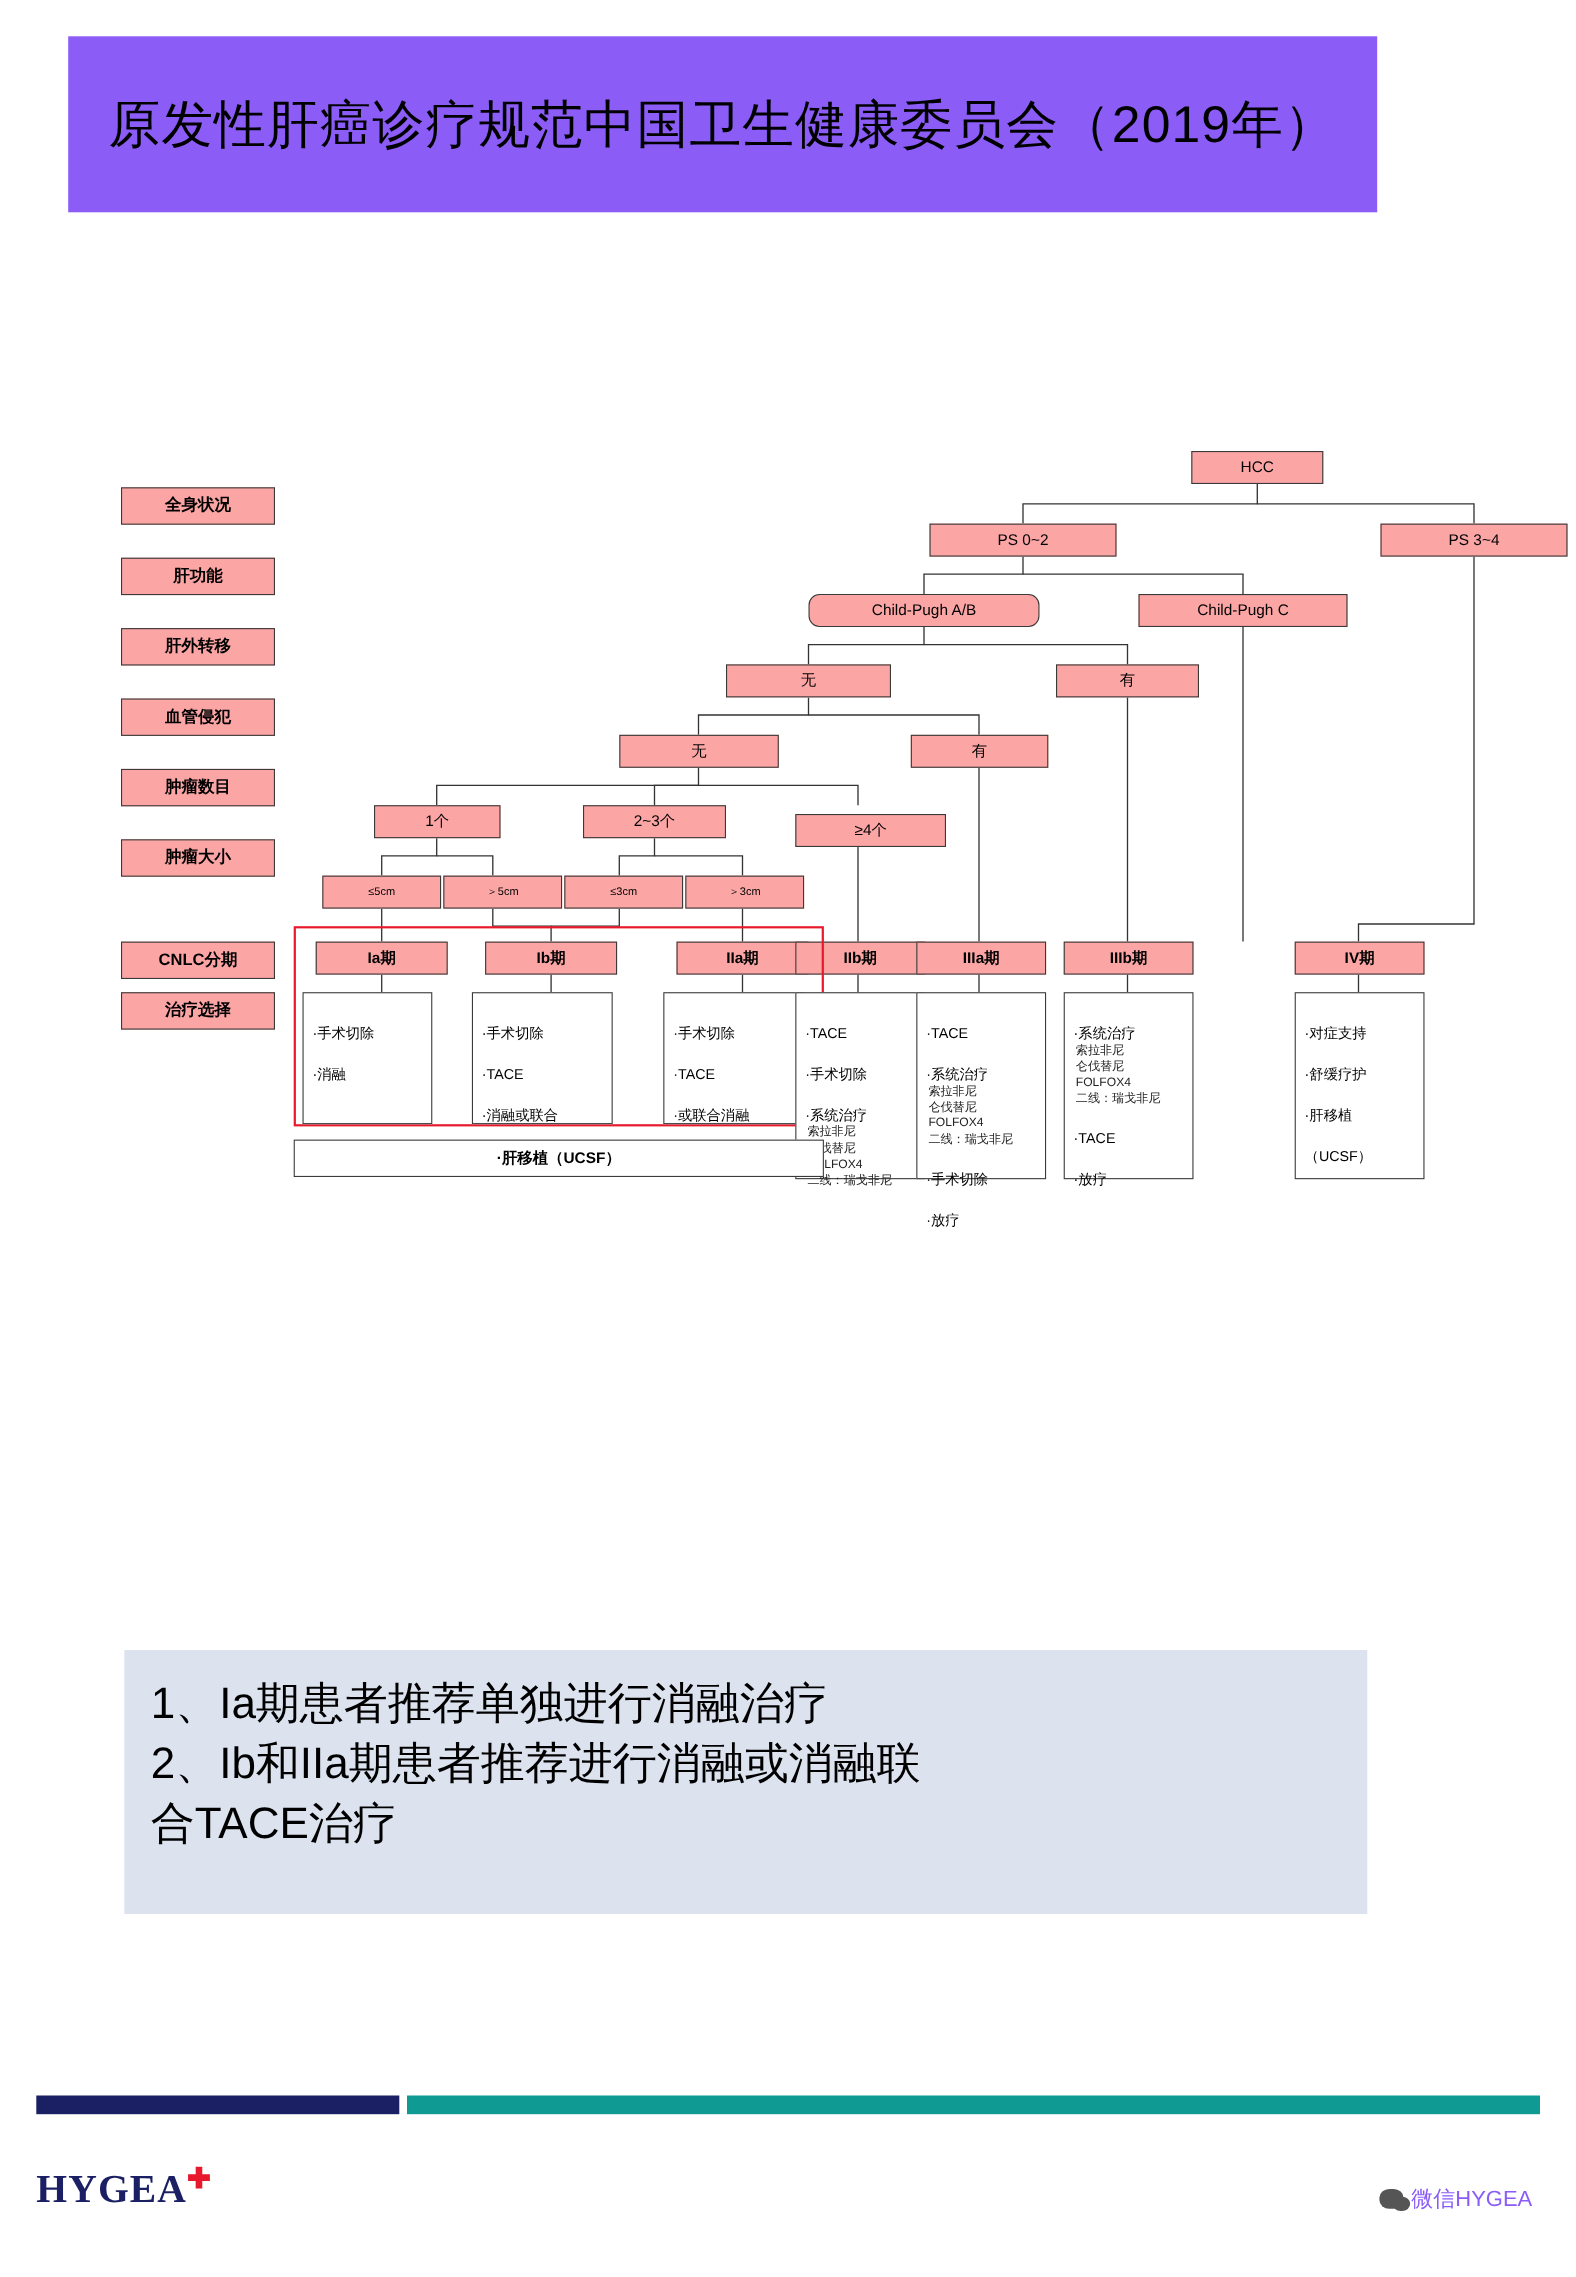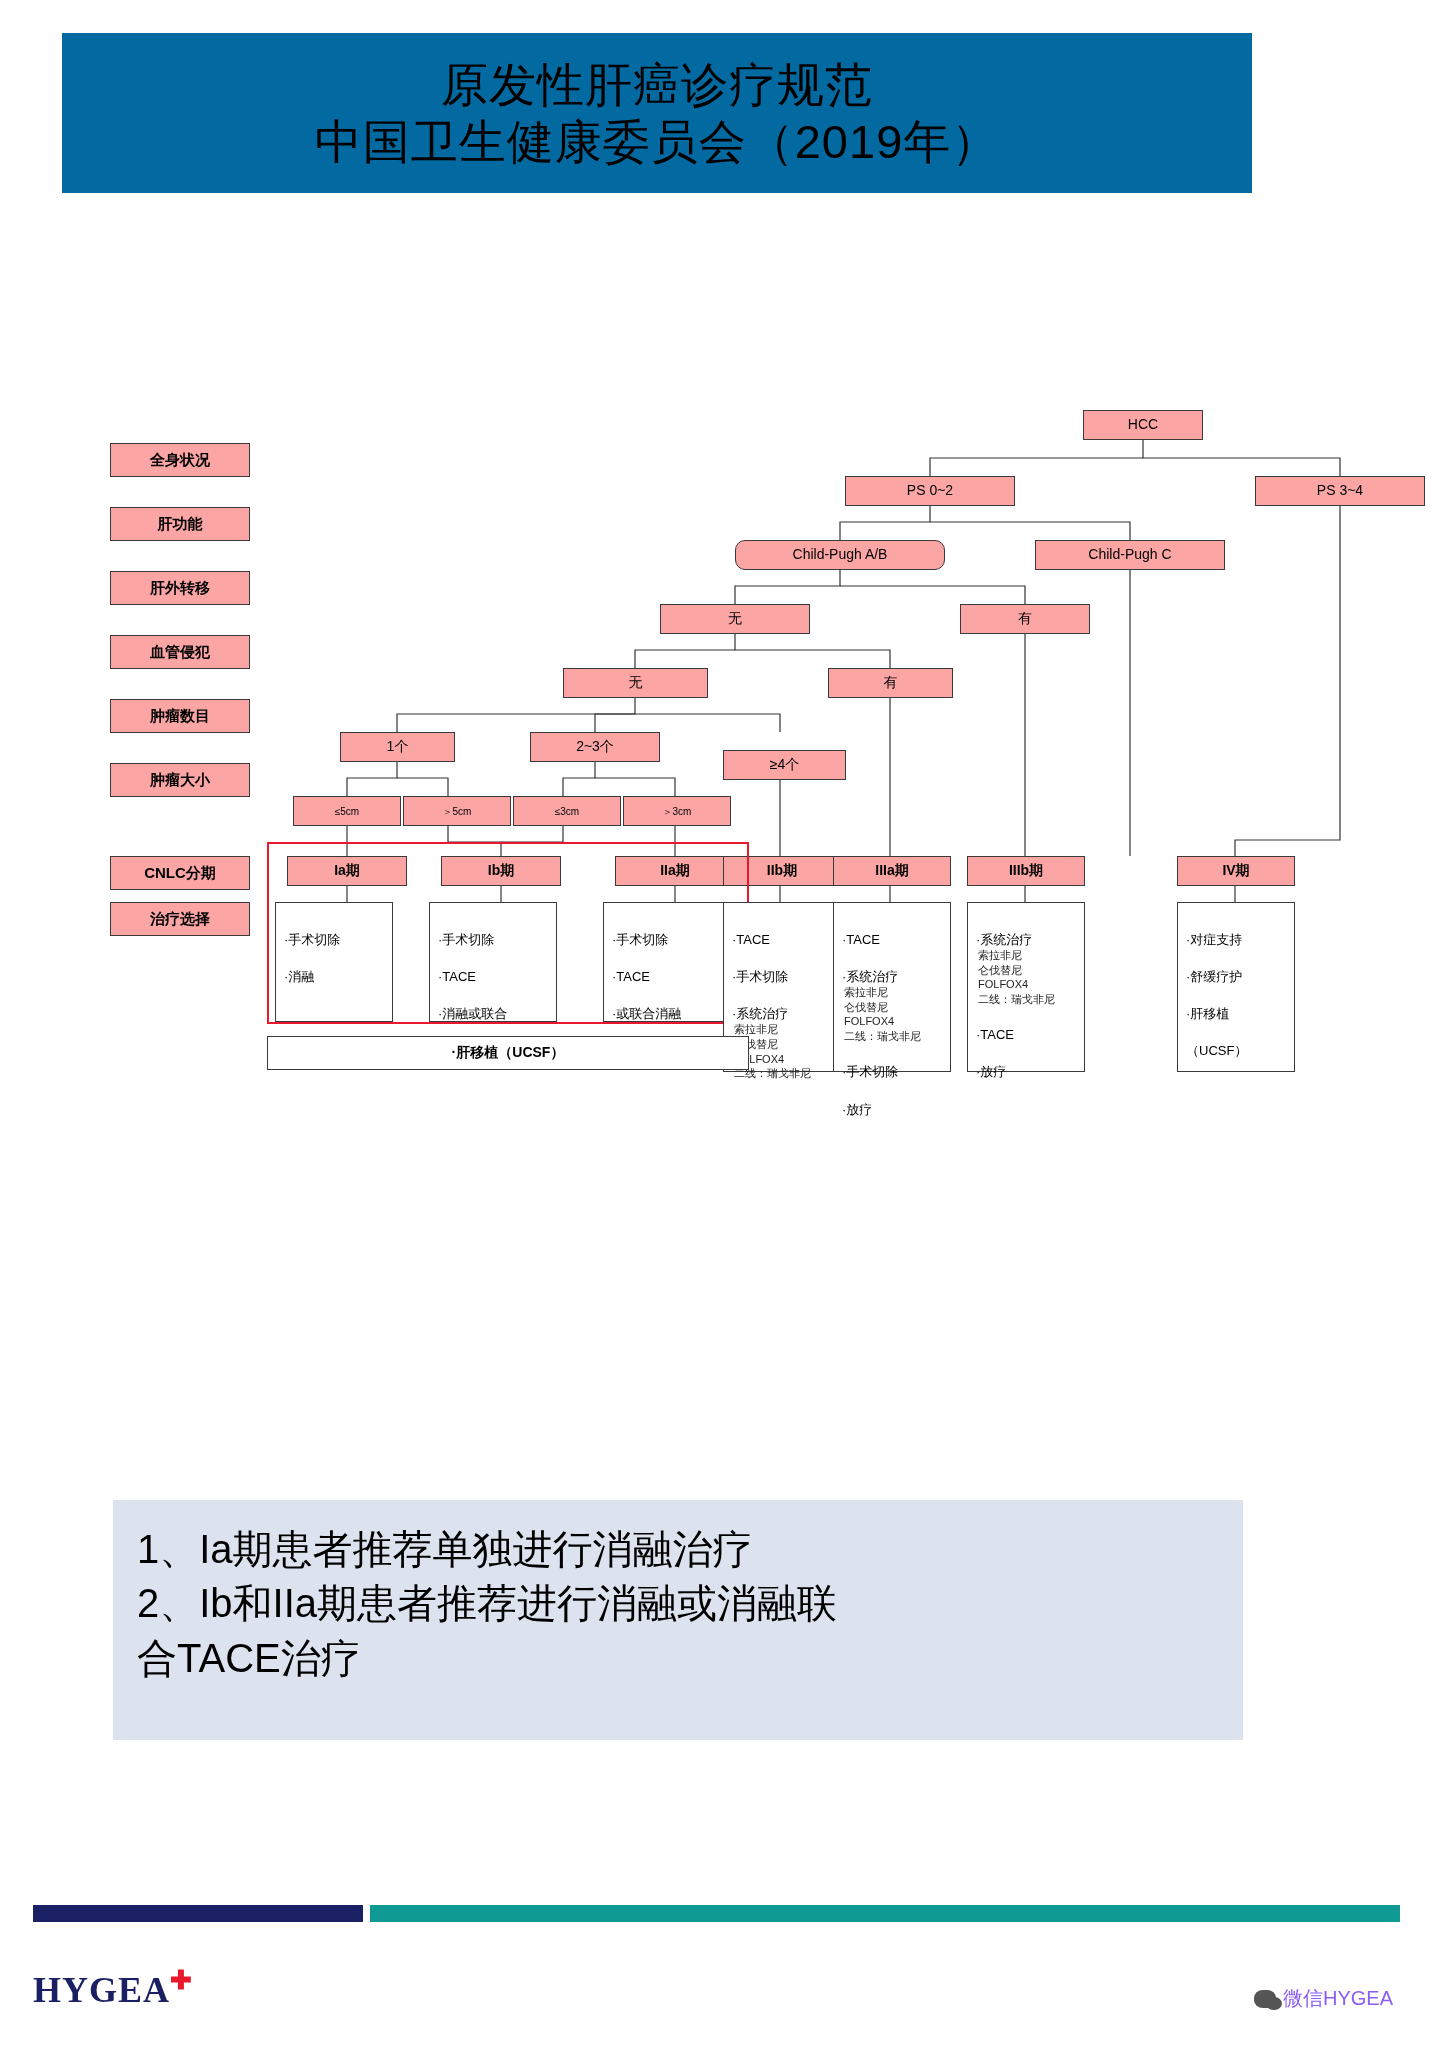--- a/index.html
+++ b/index.html
@@ -6,22 +6,22 @@
   body{
     width:1433px;height:2070px;
     background:#ffffff;
     font-family:"Liberation Sans","DejaVu Sans",sans-serif;
     position:relative;
     overflow:hidden;
   }
   
   .title-box{
     position:absolute;left:62px;top:33px;width:1190px;height:160px;
-    background:#0369a1;
-    display:flex;flex-direction:column;align-items:center;justify-content:center;
+    background:#8b5cf6;
+    display:flex;flex-direction:row;align-items:center;justify-content:center;
   }
   .title-line{
     font-size:47px;color:#000;line-height:1.22;letter-spacing:1px;font-weight:400;
     text-align:center;
   }
   
   .chart-area{
     position:absolute;left:35px;top:390px;width:1370px;height:880px;
   }
   .chart-inner{position:absolute;left:0;top:0;width:1370px;height:880px;}
@@ -159,21 +159,21 @@
     <div class="node" style="left:1000px;top:150px;width:190px;height:30px;">Child-Pugh C</div>
 
     <div class="node" style="left:625px;top:214px;width:150px;height:30px;">无</div>
     <div class="node" style="left:925px;top:214px;width:130px;height:30px;">有</div>
 
     <div class="node" style="left:528px;top:278px;width:145px;height:30px;">无</div>
     <div class="node" style="left:793px;top:278px;width:125px;height:30px;">有</div>
 
     <div class="node" style="left:305px;top:342px;width:115px;height:30px;">1个</div>
     <div class="node" style="left:495px;top:342px;width:130px;height:30px;">2~3个</div>
-    <div class="node" style="left:688px;top:360px;width:123px;height:30px;">≥4个</div>
+    <div class="node" style="left:688px;top:350px;width:137px;height:30px;">≥4个</div>
 
     <div class="node small" style="left:258px;top:406px;width:108px;height:30px;">≤5cm</div>
     <div class="node small" style="left:368px;top:406px;width:108px;height:30px;">＞5cm</div>
     <div class="node small" style="left:478px;top:406px;width:108px;height:30px;">≤3cm</div>
     <div class="node small" style="left:588px;top:406px;width:108px;height:30px;">＞3cm</div>
 
     <div class="node stage" style="left:252px;top:466px;width:120px;height:30px;">Ia期</div>
     <div class="node stage" style="left:406px;top:466px;width:120px;height:30px;">Ib期</div>
     <div class="node stage" style="left:580px;top:466px;width:120px;height:30px;">IIa期</div>
     <div class="node stage" style="left:688px;top:466px;width:118px;height:30px;">IIb期</div>

